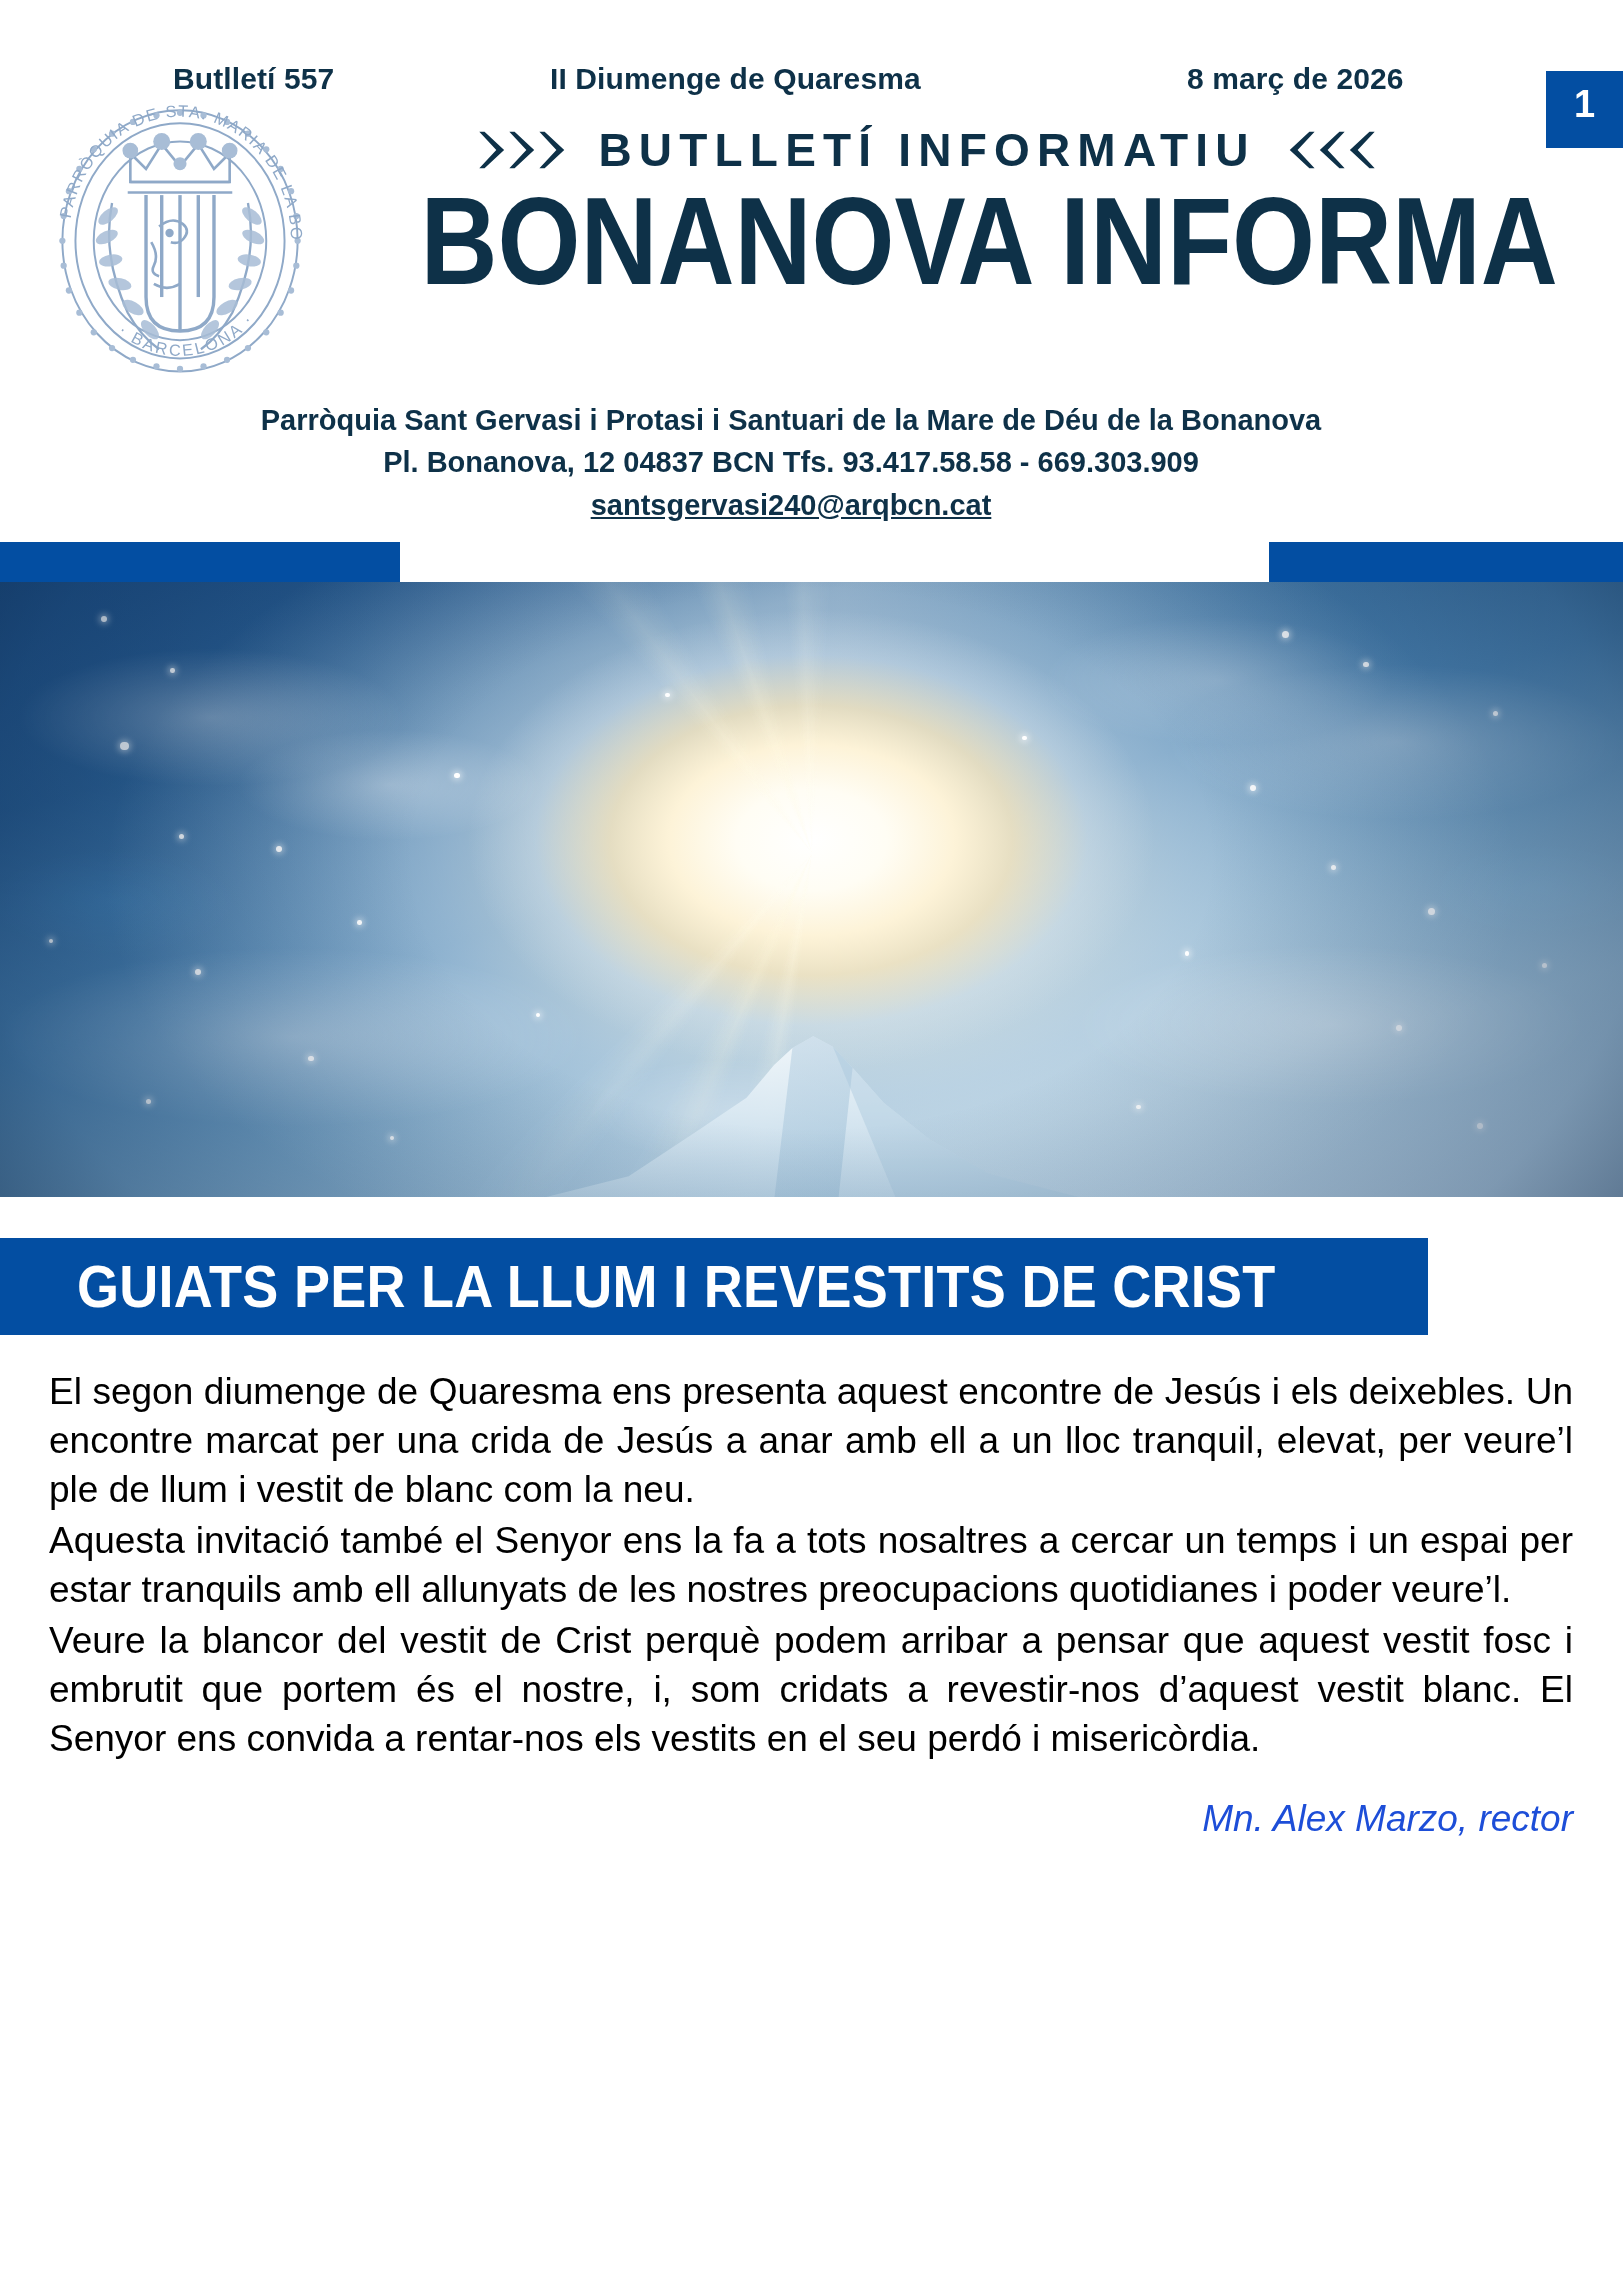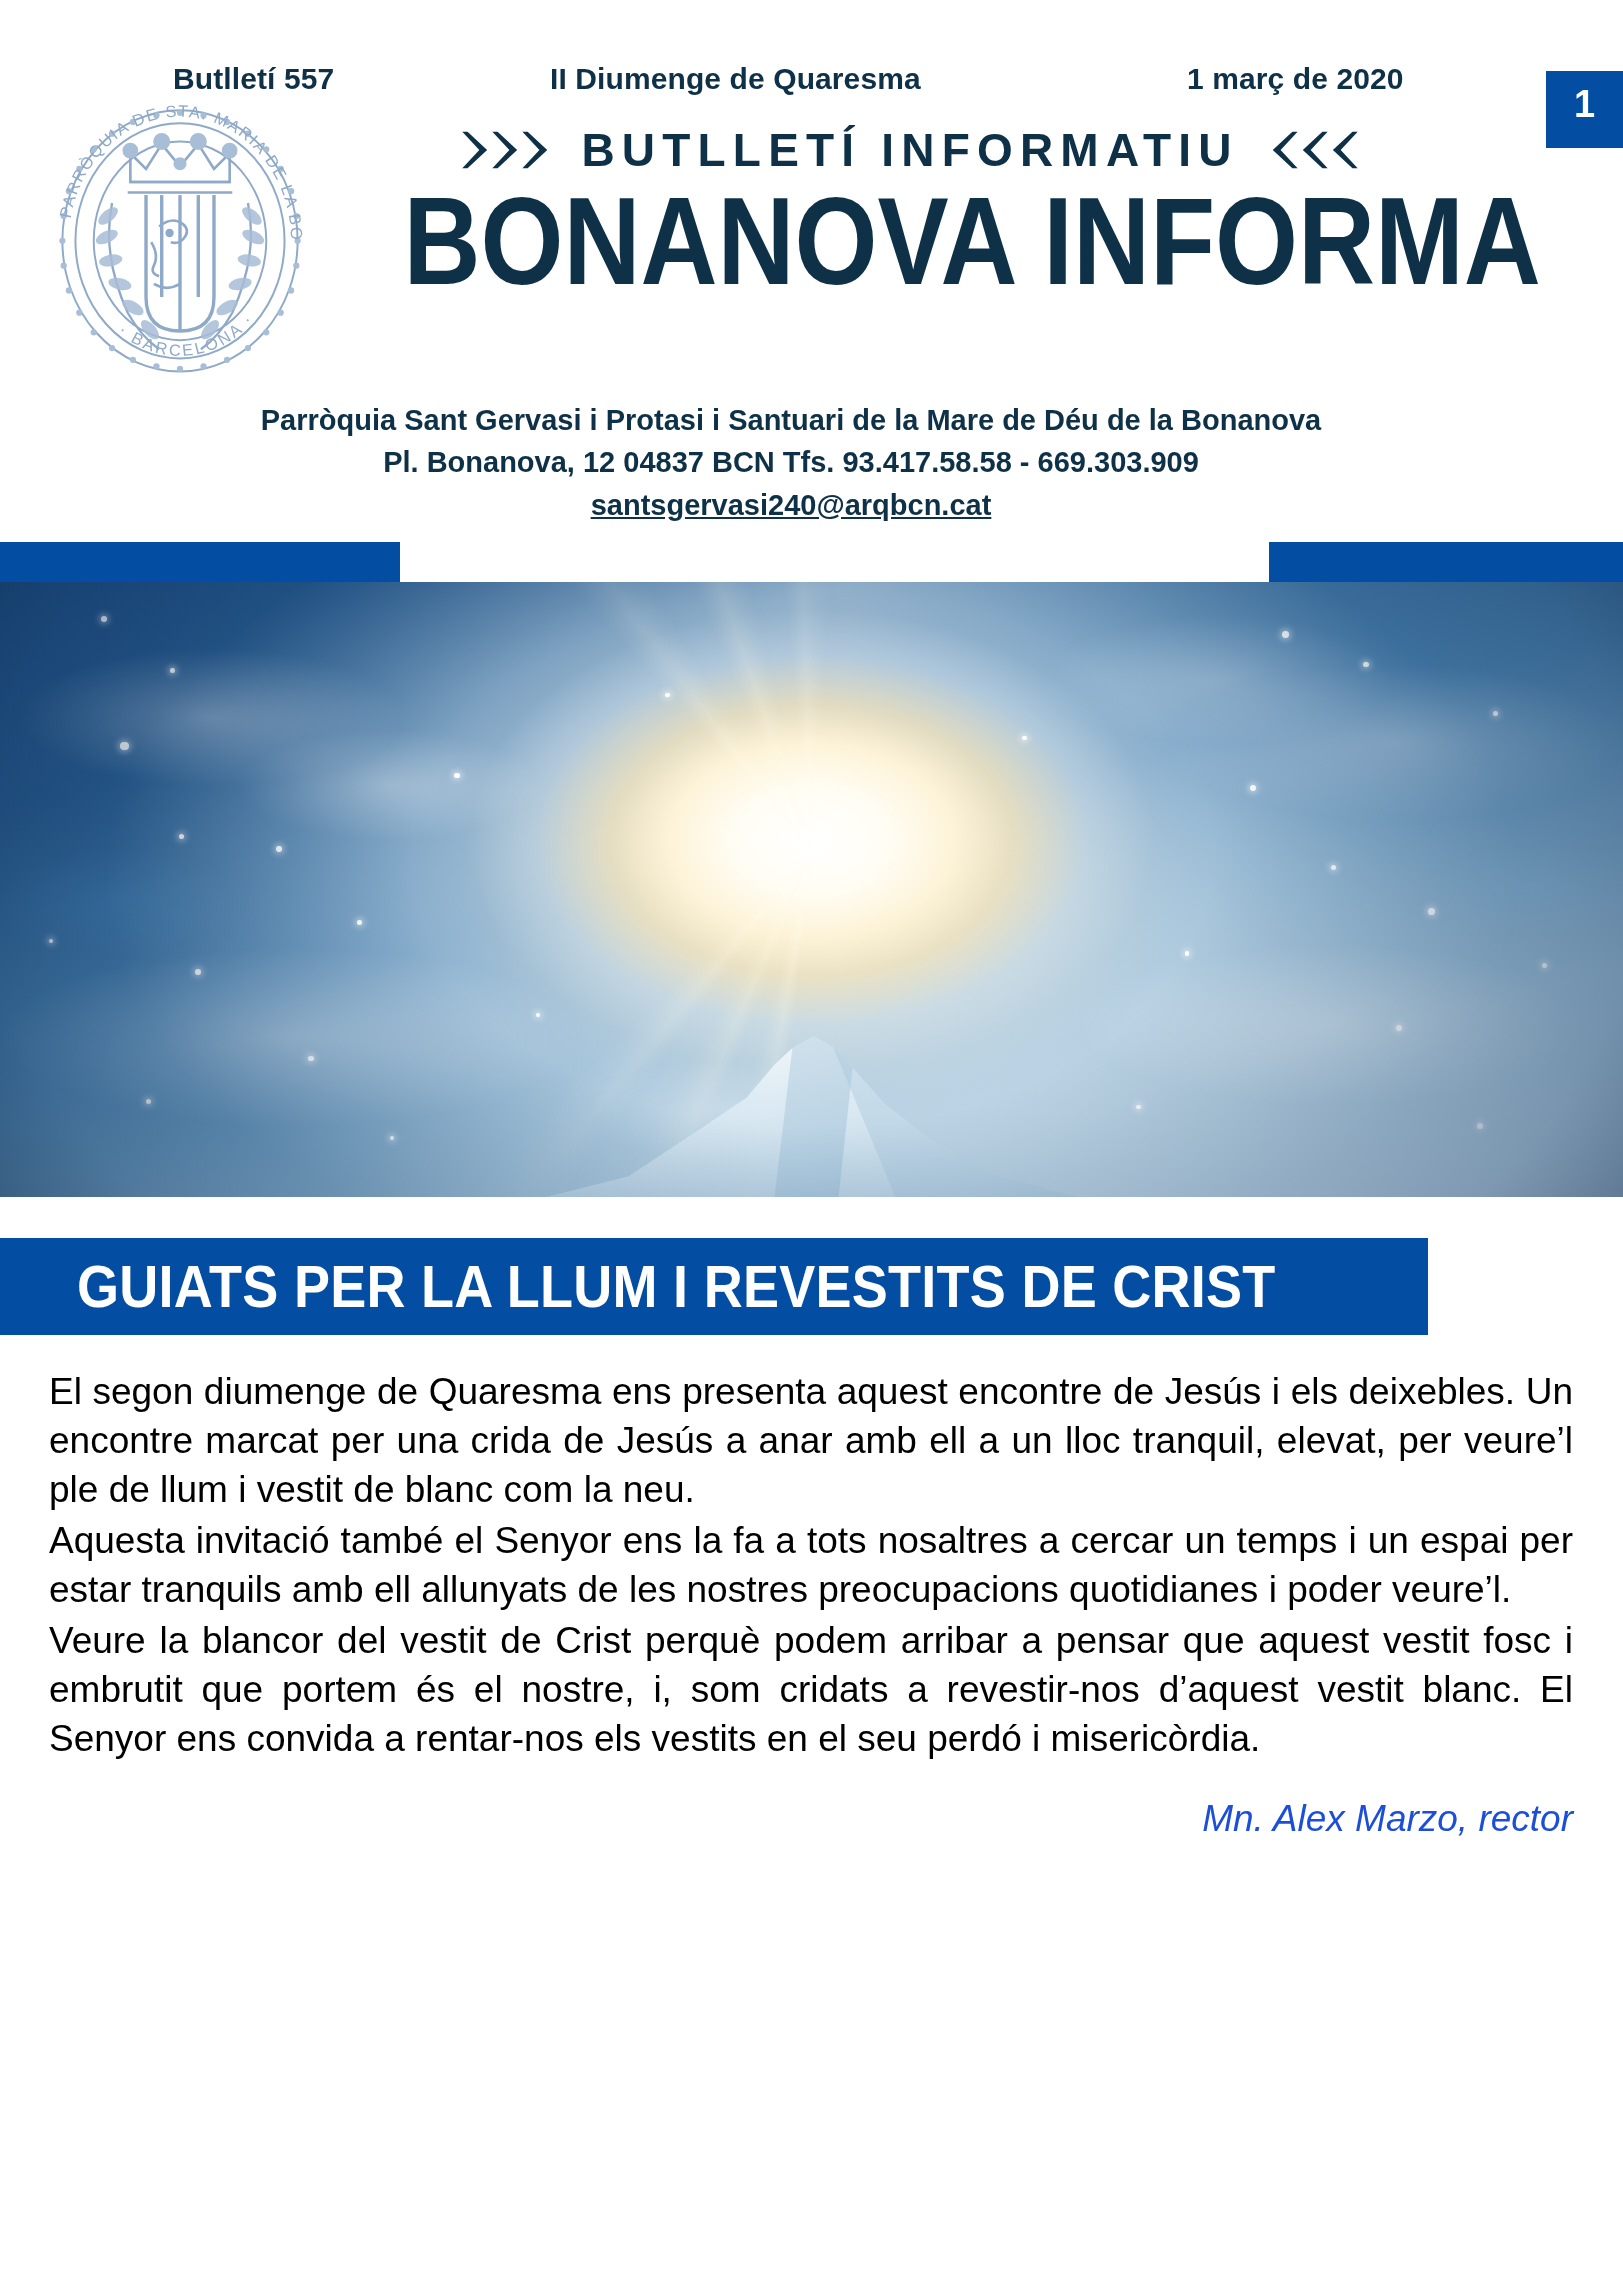--- a/index.html
+++ b/index.html
@@ -39,21 +39,21 @@
 
   
   .seal{
     position:absolute;left:49px;top:101px;
     width:262px;height:281px;
   }
   .seal svg{width:100%;height:100%;display:block;}
 
   
   .masthead{
-    position:absolute;left:321px;top:118px;width:1178px;
+    position:absolute;left:338px;top:118px;width:1178px;
   }
   .kicker{
     display:flex;align-items:center;justify-content:center;gap:22px;
     height:63px;
   }
   .kicker-text{
     color:#0e3148;
     font-size:46px;font-weight:bold;
     letter-spacing:7.2px;
     white-space:nowrap;
@@ -208,21 +208,21 @@
   }
 </style>
 </head>
 <body>
 
 <div class="page">
 
   <div class="meta-row">
     <span class="meta-bulleti">Butlletí 557</span>
     <span class="meta-season">II Diumenge de Quaresma</span>
-    <span class="meta-date">1 març de 2020</span>
+    <span class="meta-date">8 març de 2026</span>
   </div>
 
   <div class="page-badge">1</div>
 
   <div class="seal">
     <svg viewBox="0 0 200 215" xmlns="http://www.w3.org/2000/svg" aria-hidden="true">
       <g fill="none" stroke="#8fa9c8" stroke-width="1.5">
         <ellipse cx="100" cy="107" rx="90" ry="100"></ellipse>
         <ellipse cx="100" cy="107" rx="80" ry="90"></ellipse>
         <ellipse cx="100" cy="107" rx="66" ry="76"></ellipse>

